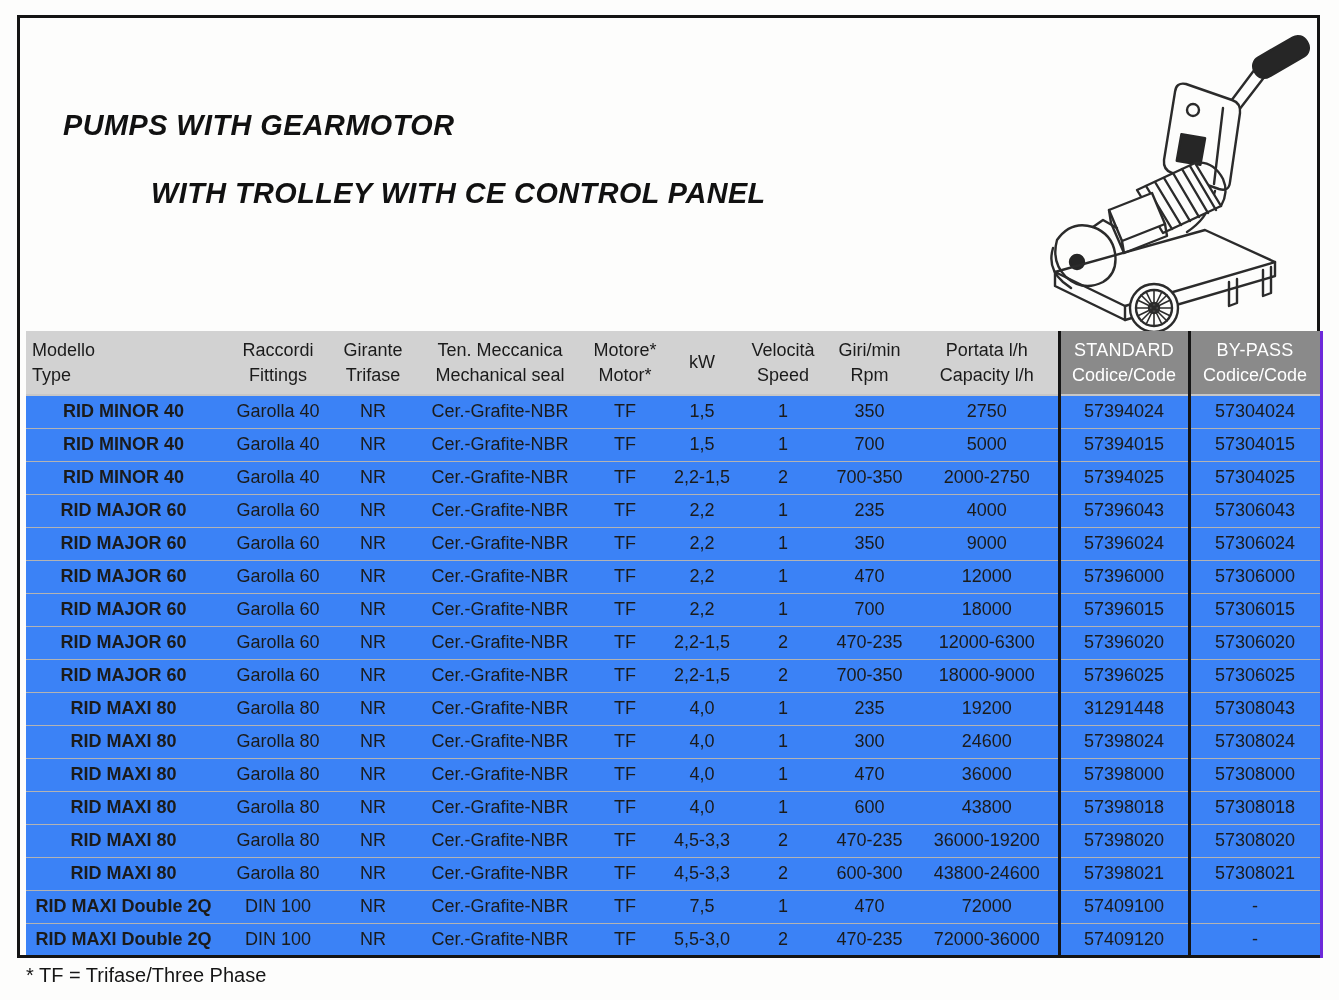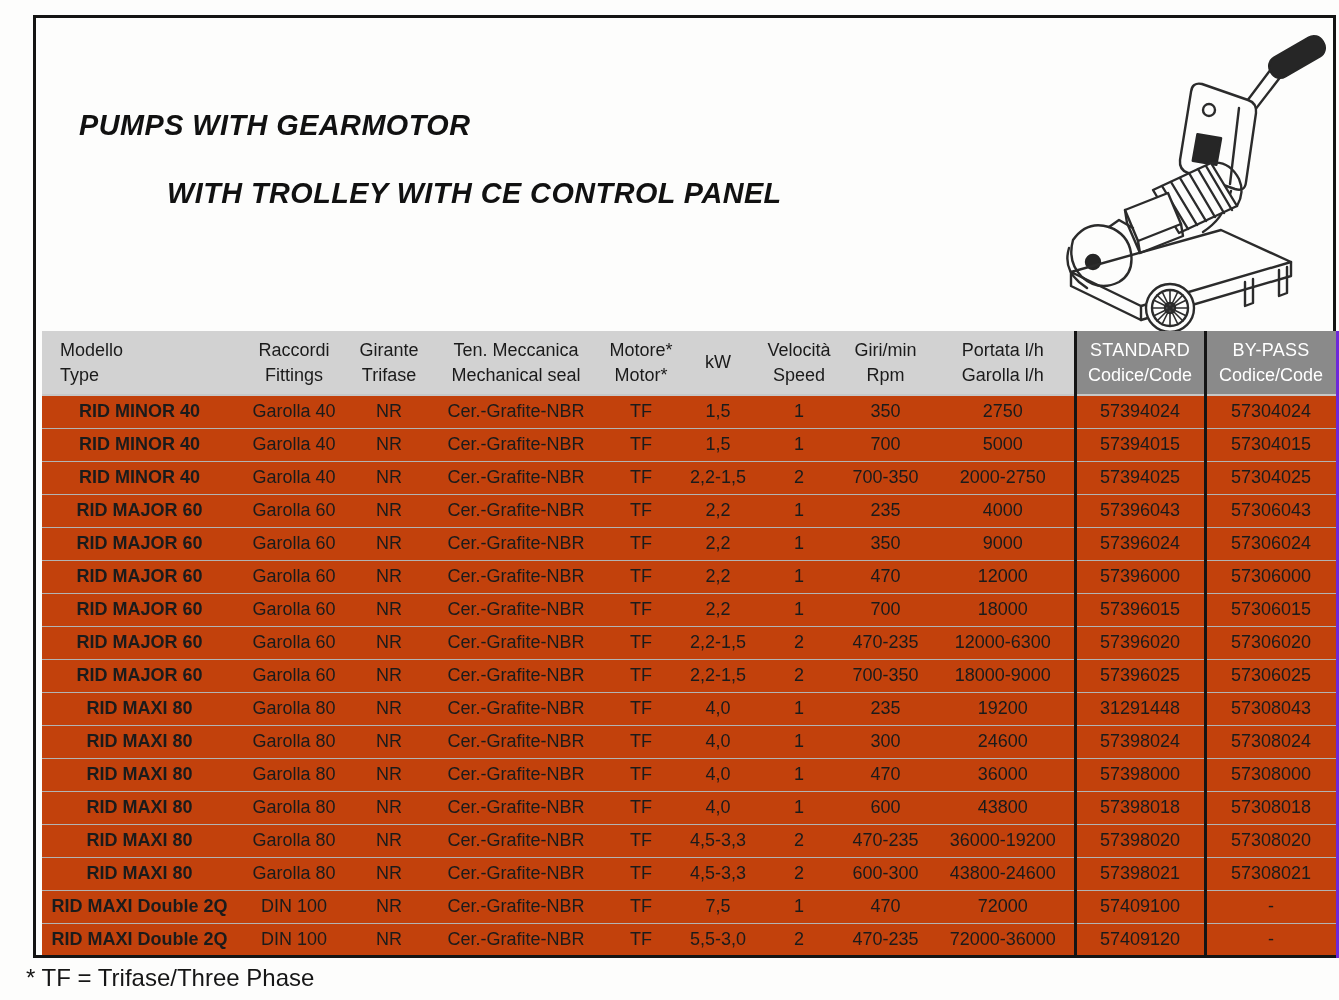--- a/index.html
+++ b/index.html
@@ -4,21 +4,21 @@
 <style>
   html,body{margin:0;padding:0;}
   body{
     width:1339px;height:1000px;position:relative;overflow:hidden;
     background:#fdfdfc;color:#1b1b1b;
     font-family:"Liberation Sans", sans-serif;
     -webkit-font-smoothing:antialiased;
   }
   .frame{
     position:absolute;left:17px;top:15px;width:1303px;height:943px;
-    border:3px solid #141414;box-sizing:border-box;background:#fdfdfc;margin-left:16px;
+    border:3px solid #141414;box-sizing:border-box;background:#fdfdfc;
   }
   .title{
     position:absolute;font-weight:bold;font-style:italic;
     font-size:30px;letter-spacing:0.5px;color:#111;white-space:nowrap;
     transform:scaleX(0.96);transform-origin:left center;
   }
   .title.l1{left:43px;top:90px;}
   .title.l2{left:131px;top:158px;}
   .illu{position:absolute;left:1013px;top:6px;width:302px;height:312px;}
 
@@ -29,29 +29,29 @@
   }
   table.spec th, table.spec td{
     padding:0 2px;text-align:center;vertical-align:middle;
     overflow:hidden;white-space:nowrap;
   }
   thead tr{height:64px;}
   thead th{background:#d2d2d2;font-weight:normal;font-size:18px;}
   thead th .h1,thead th .h2{line-height:1.35;}
   thead th.dark{background:#8a8a8a;color:#ffffff;}
   thead th.dark .h1{font-weight:normal;letter-spacing:0.3px;}
-  thead th.c-model{text-align:left;padding-left:18px;}
-  tbody tr{height:33px;border-top:1px solid #b3b3b3;background:#c2410c;}
+  thead th.c-model{text-align:left;padding-left:6px;}
+  tbody tr{height:33px;border-top:1px solid #b3b3b3;background:#3b82f6;}
   tbody tr:first-child{border-top:2px solid #c7c7c7;}
   tbody tr:last-child{border-bottom:3px solid #141414;}
   td.c-model{font-weight:bold;text-align:left;padding-left:6px;font-size:18px;}
   .c-std{border-left:3px solid #141414;}
   .c-byp{border-left:3px solid #141414;border-right:3px solid #6d28d9;}
   .footnote{
-    position:absolute;left:26px;top:964px;font-size:24px;color:#161616;
+    position:absolute;left:26px;top:964px;font-size:20px;color:#161616;
   }
 </style>
 </head>
 <body>
 
 <div>
   <div class="frame">
 
     <div class="title l1">PUMPS WITH GEARMOTOR</div>
     <div class="title l2">WITH TROLLEY WITH CE CONTROL PANEL</div>
@@ -163,21 +163,21 @@
           <th>
             <div class="h1">Velocità</div>
             <div class="h2">Speed</div>
           </th>
           <th>
             <div class="h1">Giri/min</div>
             <div class="h2">Rpm</div>
           </th>
           <th>
             <div class="h1">Portata l/h</div>
-            <div class="h2">Garolla l/h</div>
+            <div class="h2">Capacity l/h</div>
           </th>
           <th class="dark c-std">
             <div class="h1">STANDARD</div>
             <div class="h2">Codice/Code</div>
           </th>
           <th class="dark c-byp">
             <div class="h1">BY-PASS</div>
             <div class="h2">Codice/Code</div>
           </th>
         </tr>

